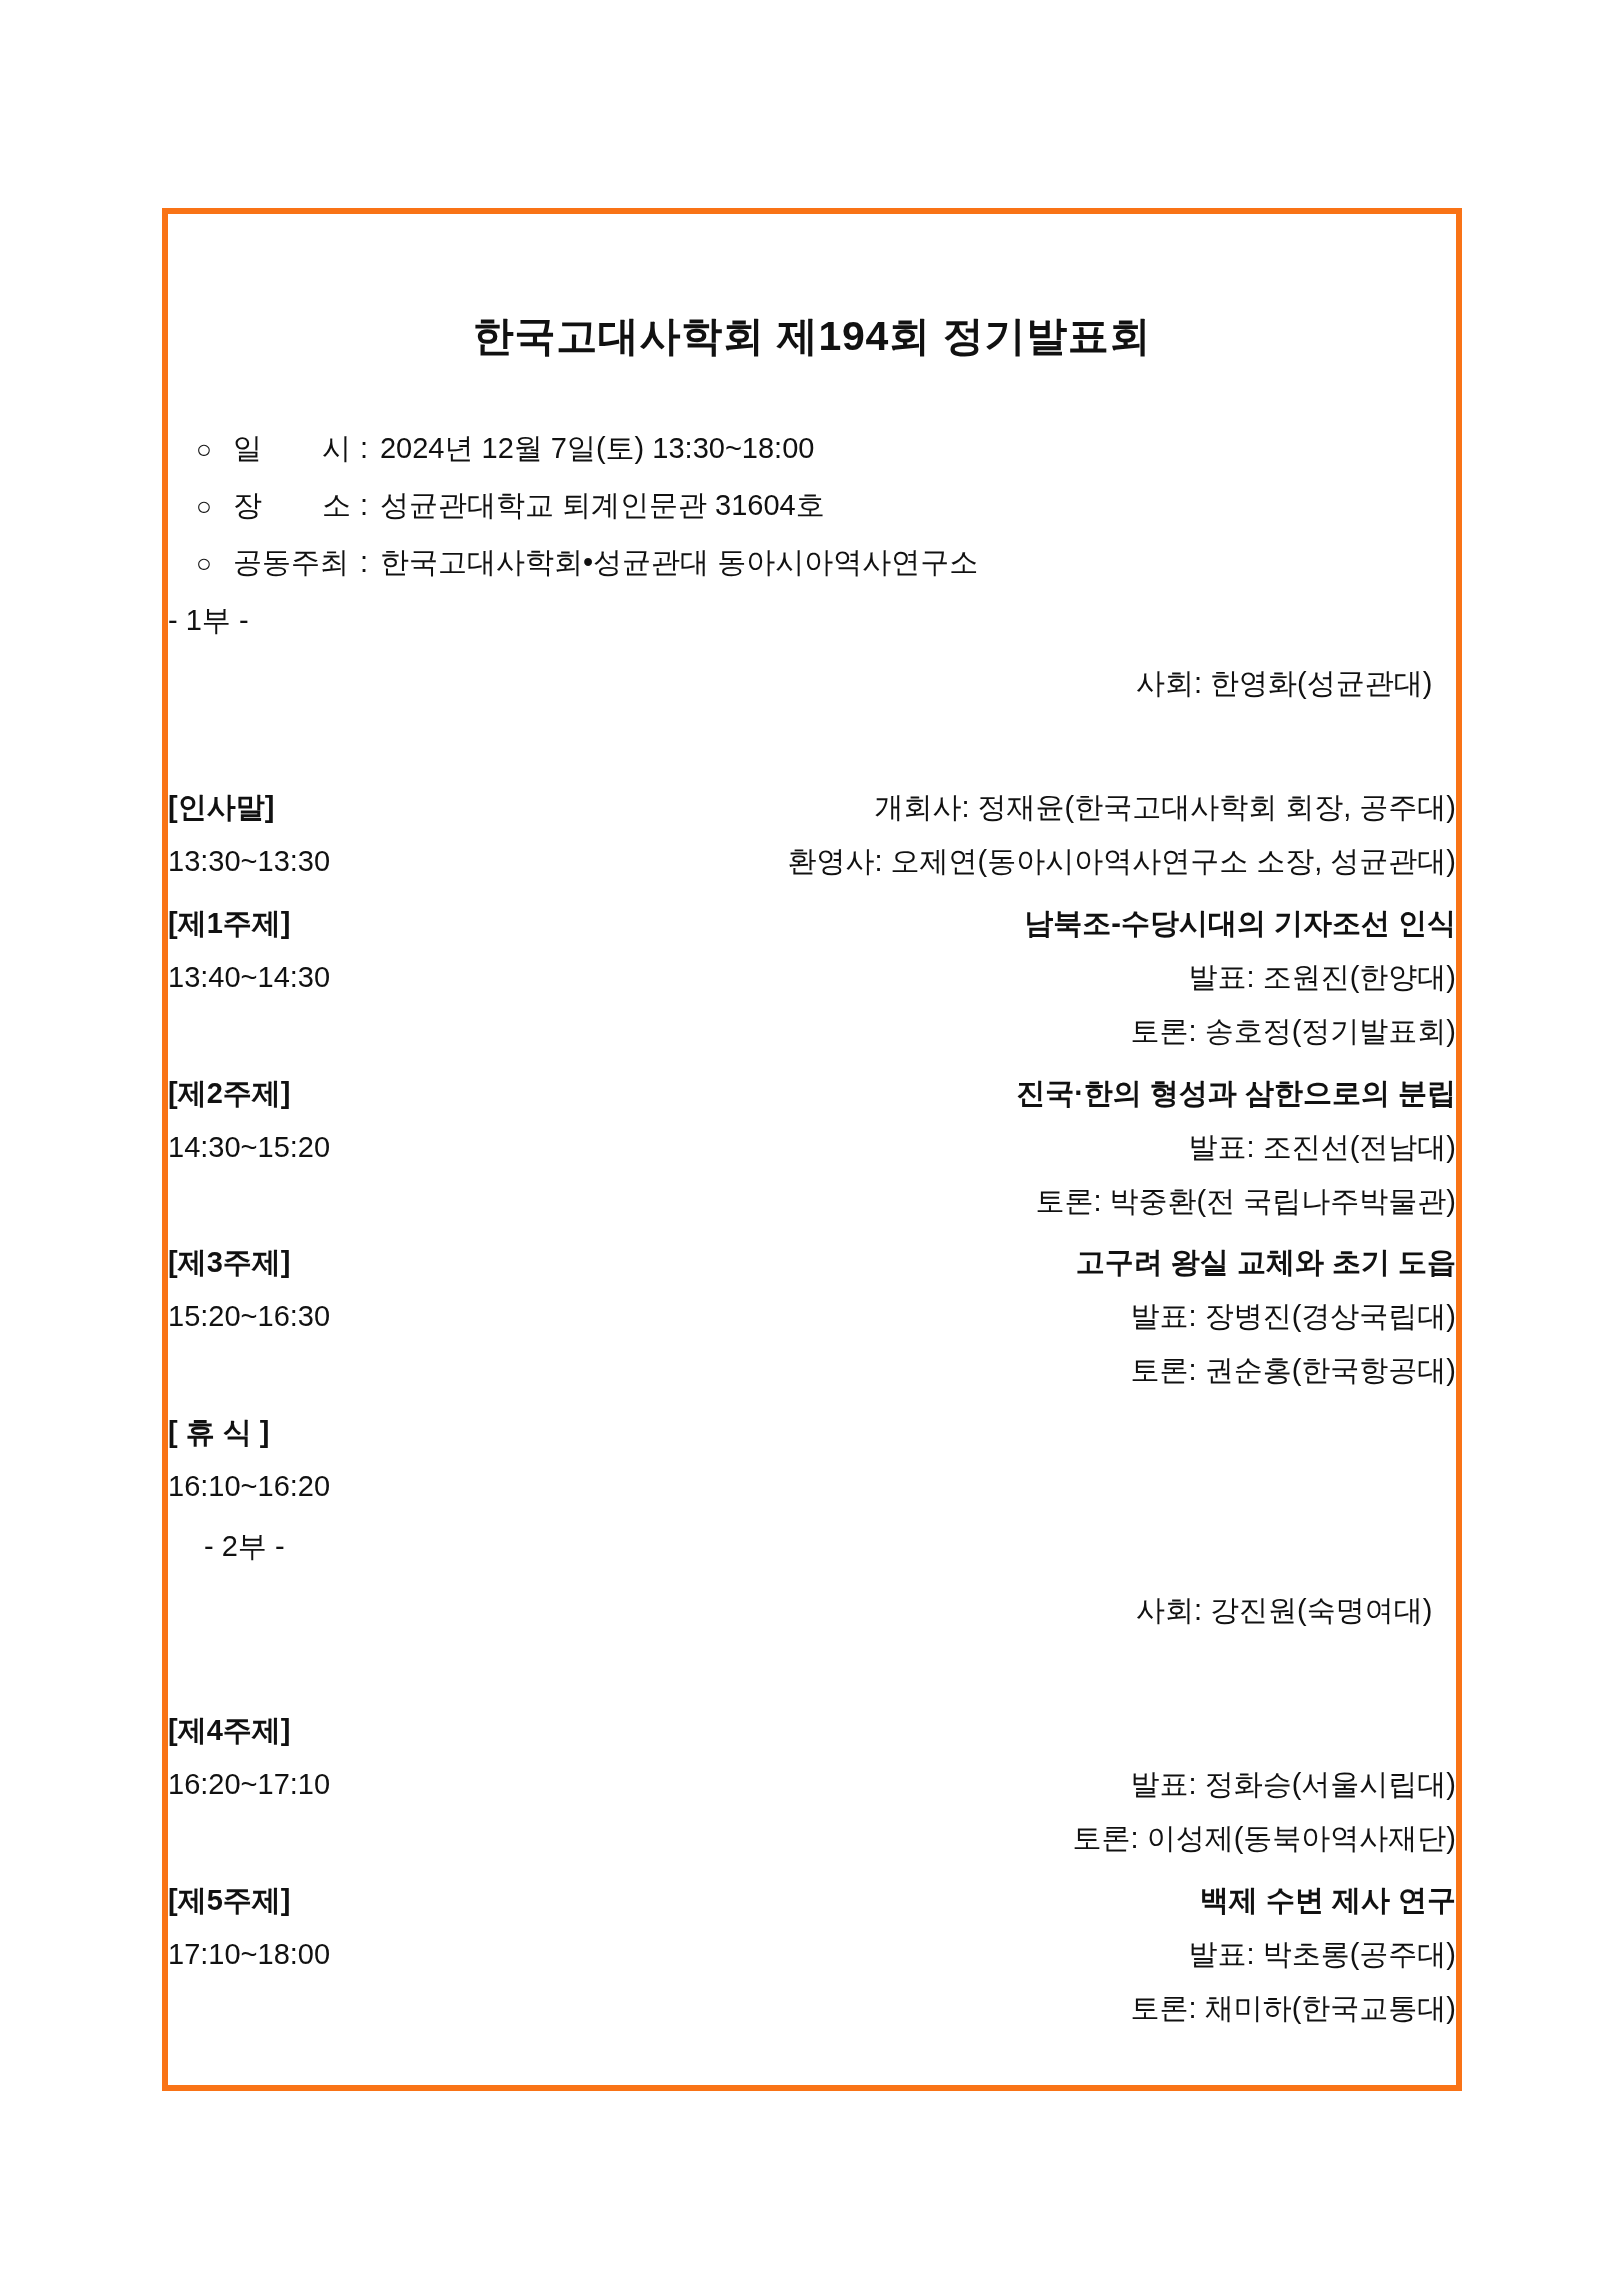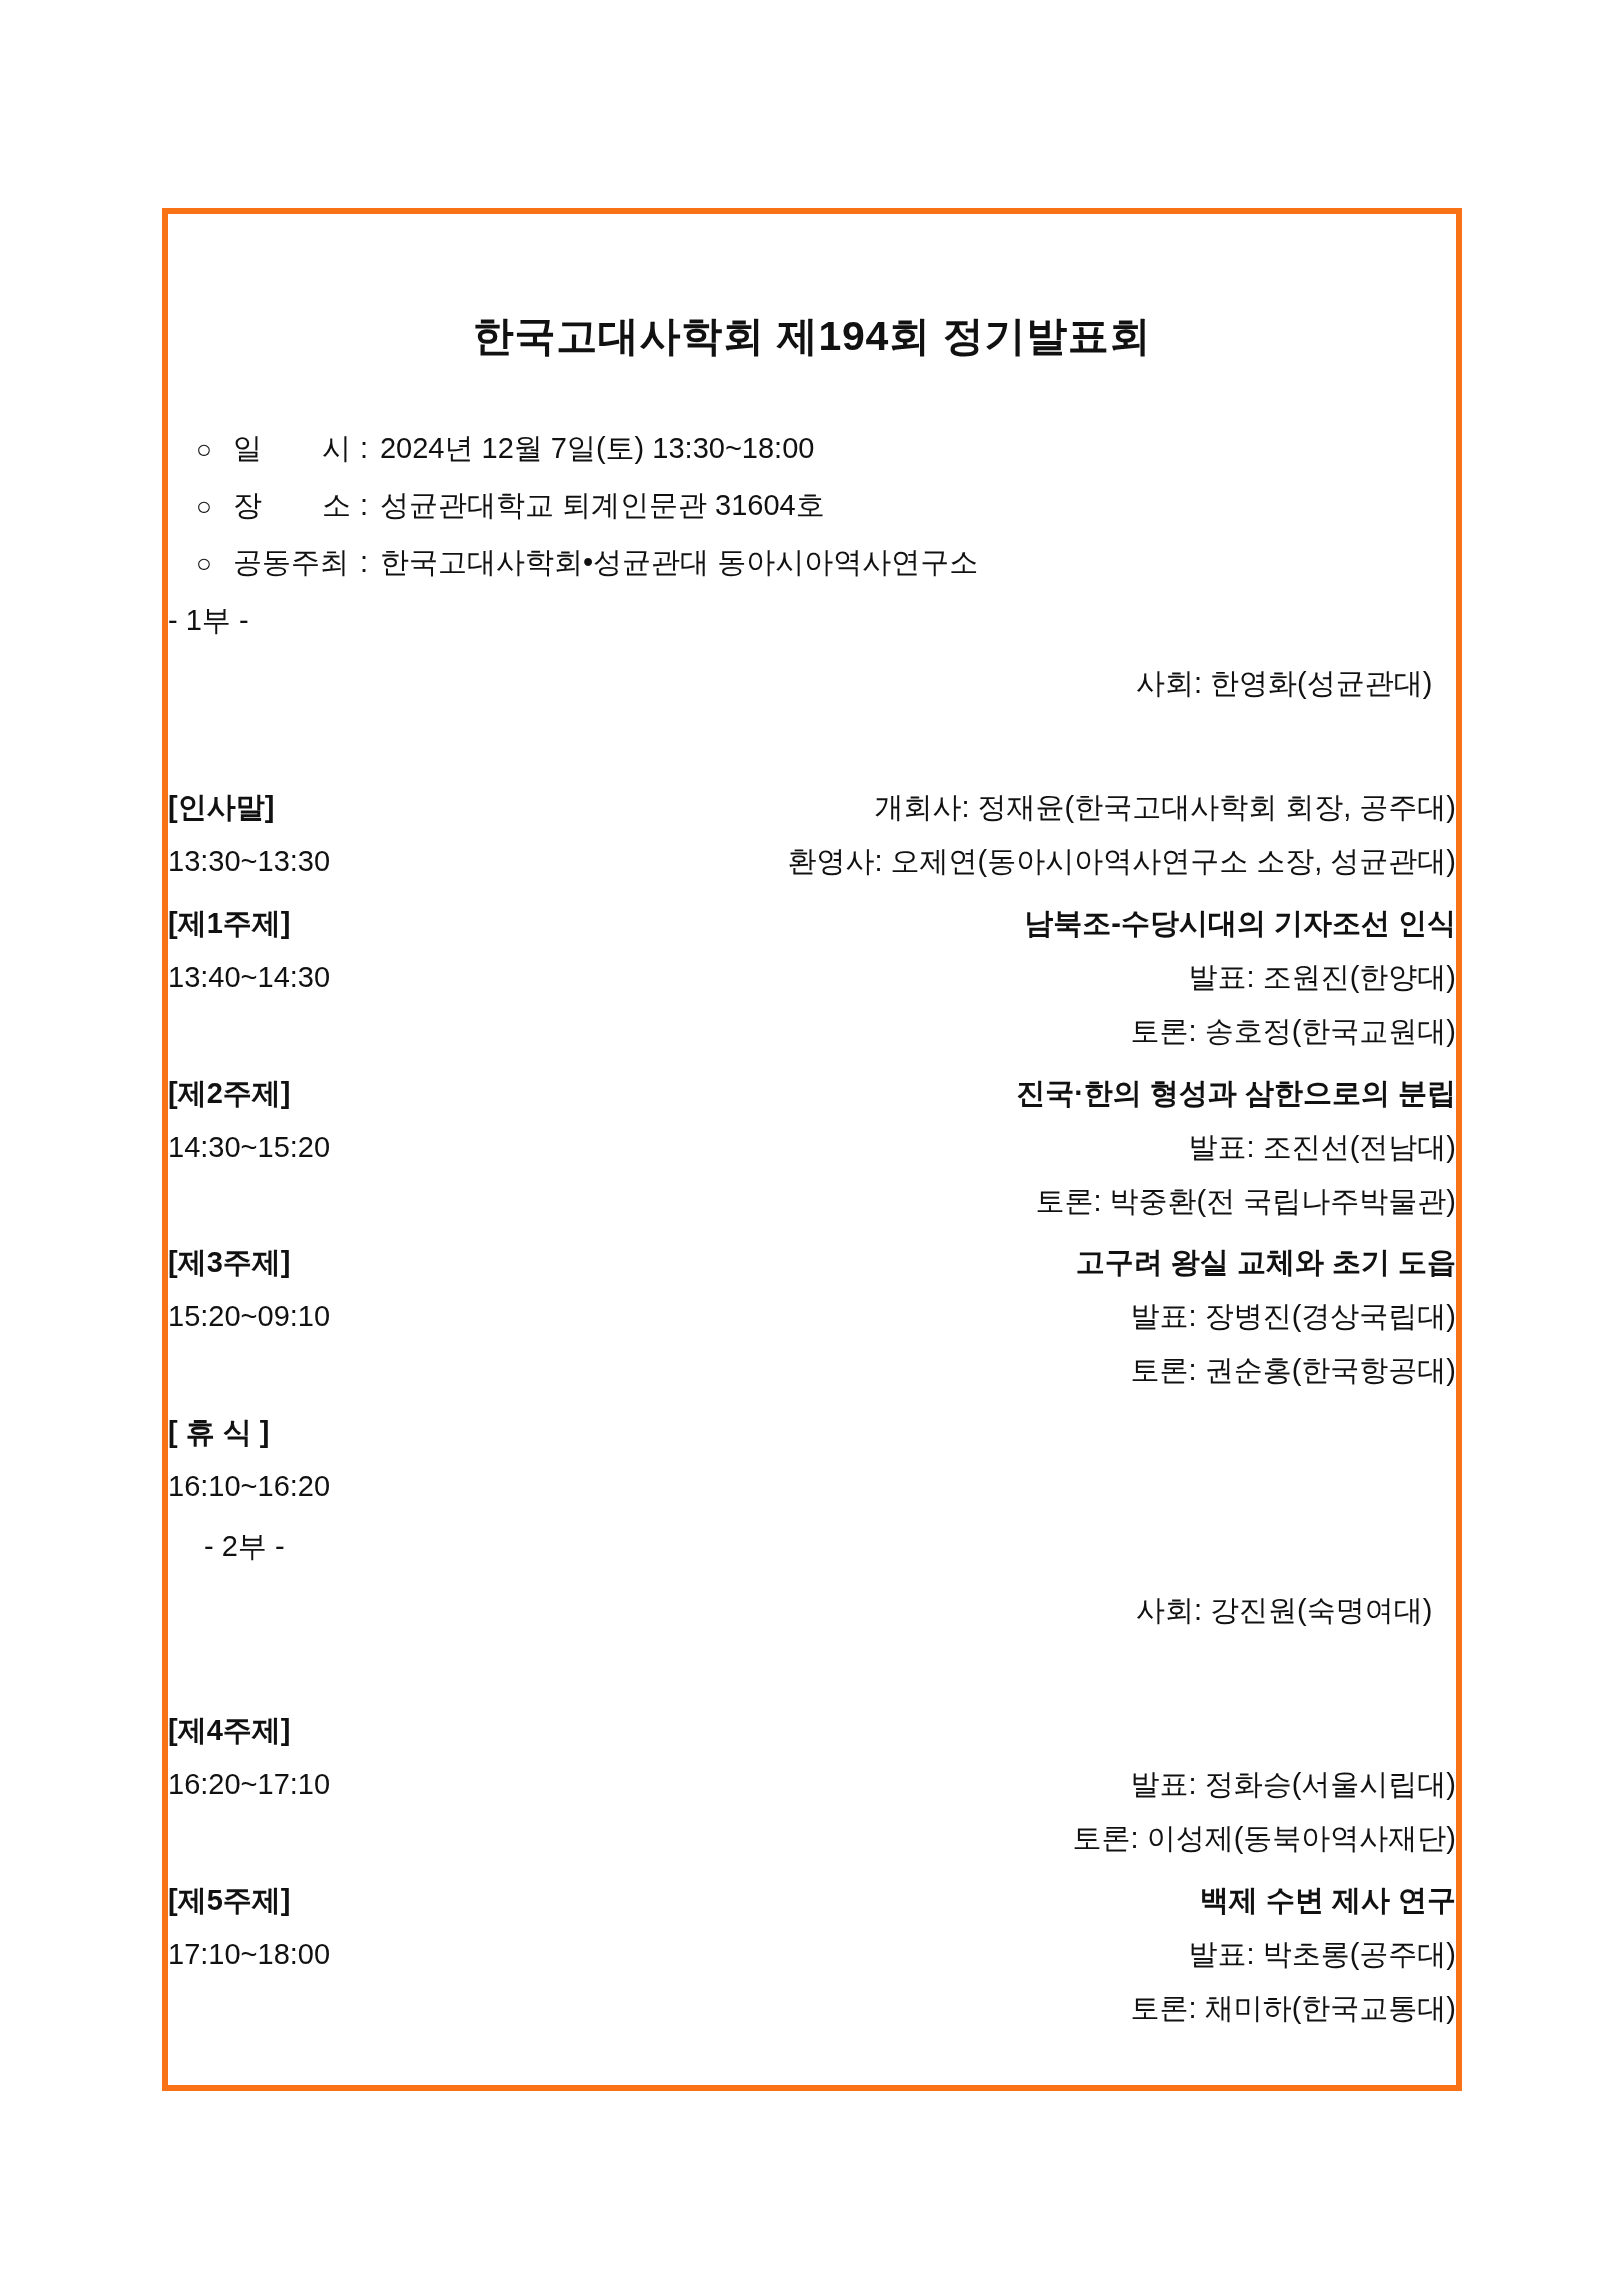--- a/index.html
+++ b/index.html
@@ -114,21 +114,21 @@
       <div class="row">
         <span class="col-label bold">[제1주제]</span>
         <span class="col-content bold">남북조-수당시대의 기자조선 인식</span>
       </div>
       <div class="row">
         <span class="col-label">13:40~14:30</span>
         <span class="col-content">발표: 조원진(한양대)</span>
       </div>
       <div class="row">
         <span class="col-label"></span>
-        <span class="col-content">토론: 송호정(한국교원대)</span>
+        <span class="col-content">토론: 송호정(정기발표회)</span>
       </div>
     </div>
 
     <div class="entry">
       <div class="row">
         <span class="col-label bold">[제2주제]</span>
         <span class="col-content bold">진국·한의 형성과 삼한으로의 분립</span>
       </div>
       <div class="row">
         <span class="col-label">14:30~15:20</span>
@@ -139,21 +139,21 @@
         <span class="col-content">토론: 박중환(전 국립나주박물관)</span>
       </div>
     </div>
 
     <div class="entry">
       <div class="row">
         <span class="col-label bold">[제3주제]</span>
         <span class="col-content bold">고구려 왕실 교체와 초기 도읍</span>
       </div>
       <div class="row">
-        <span class="col-label">15:20~09:10</span>
+        <span class="col-label">15:20~16:30</span>
         <span class="col-content">발표: 장병진(경상국립대)</span>
       </div>
       <div class="row">
         <span class="col-label"></span>
         <span class="col-content">토론: 권순홍(한국항공대)</span>
       </div>
     </div>
 
     <div class="entry">
       <div class="row">

